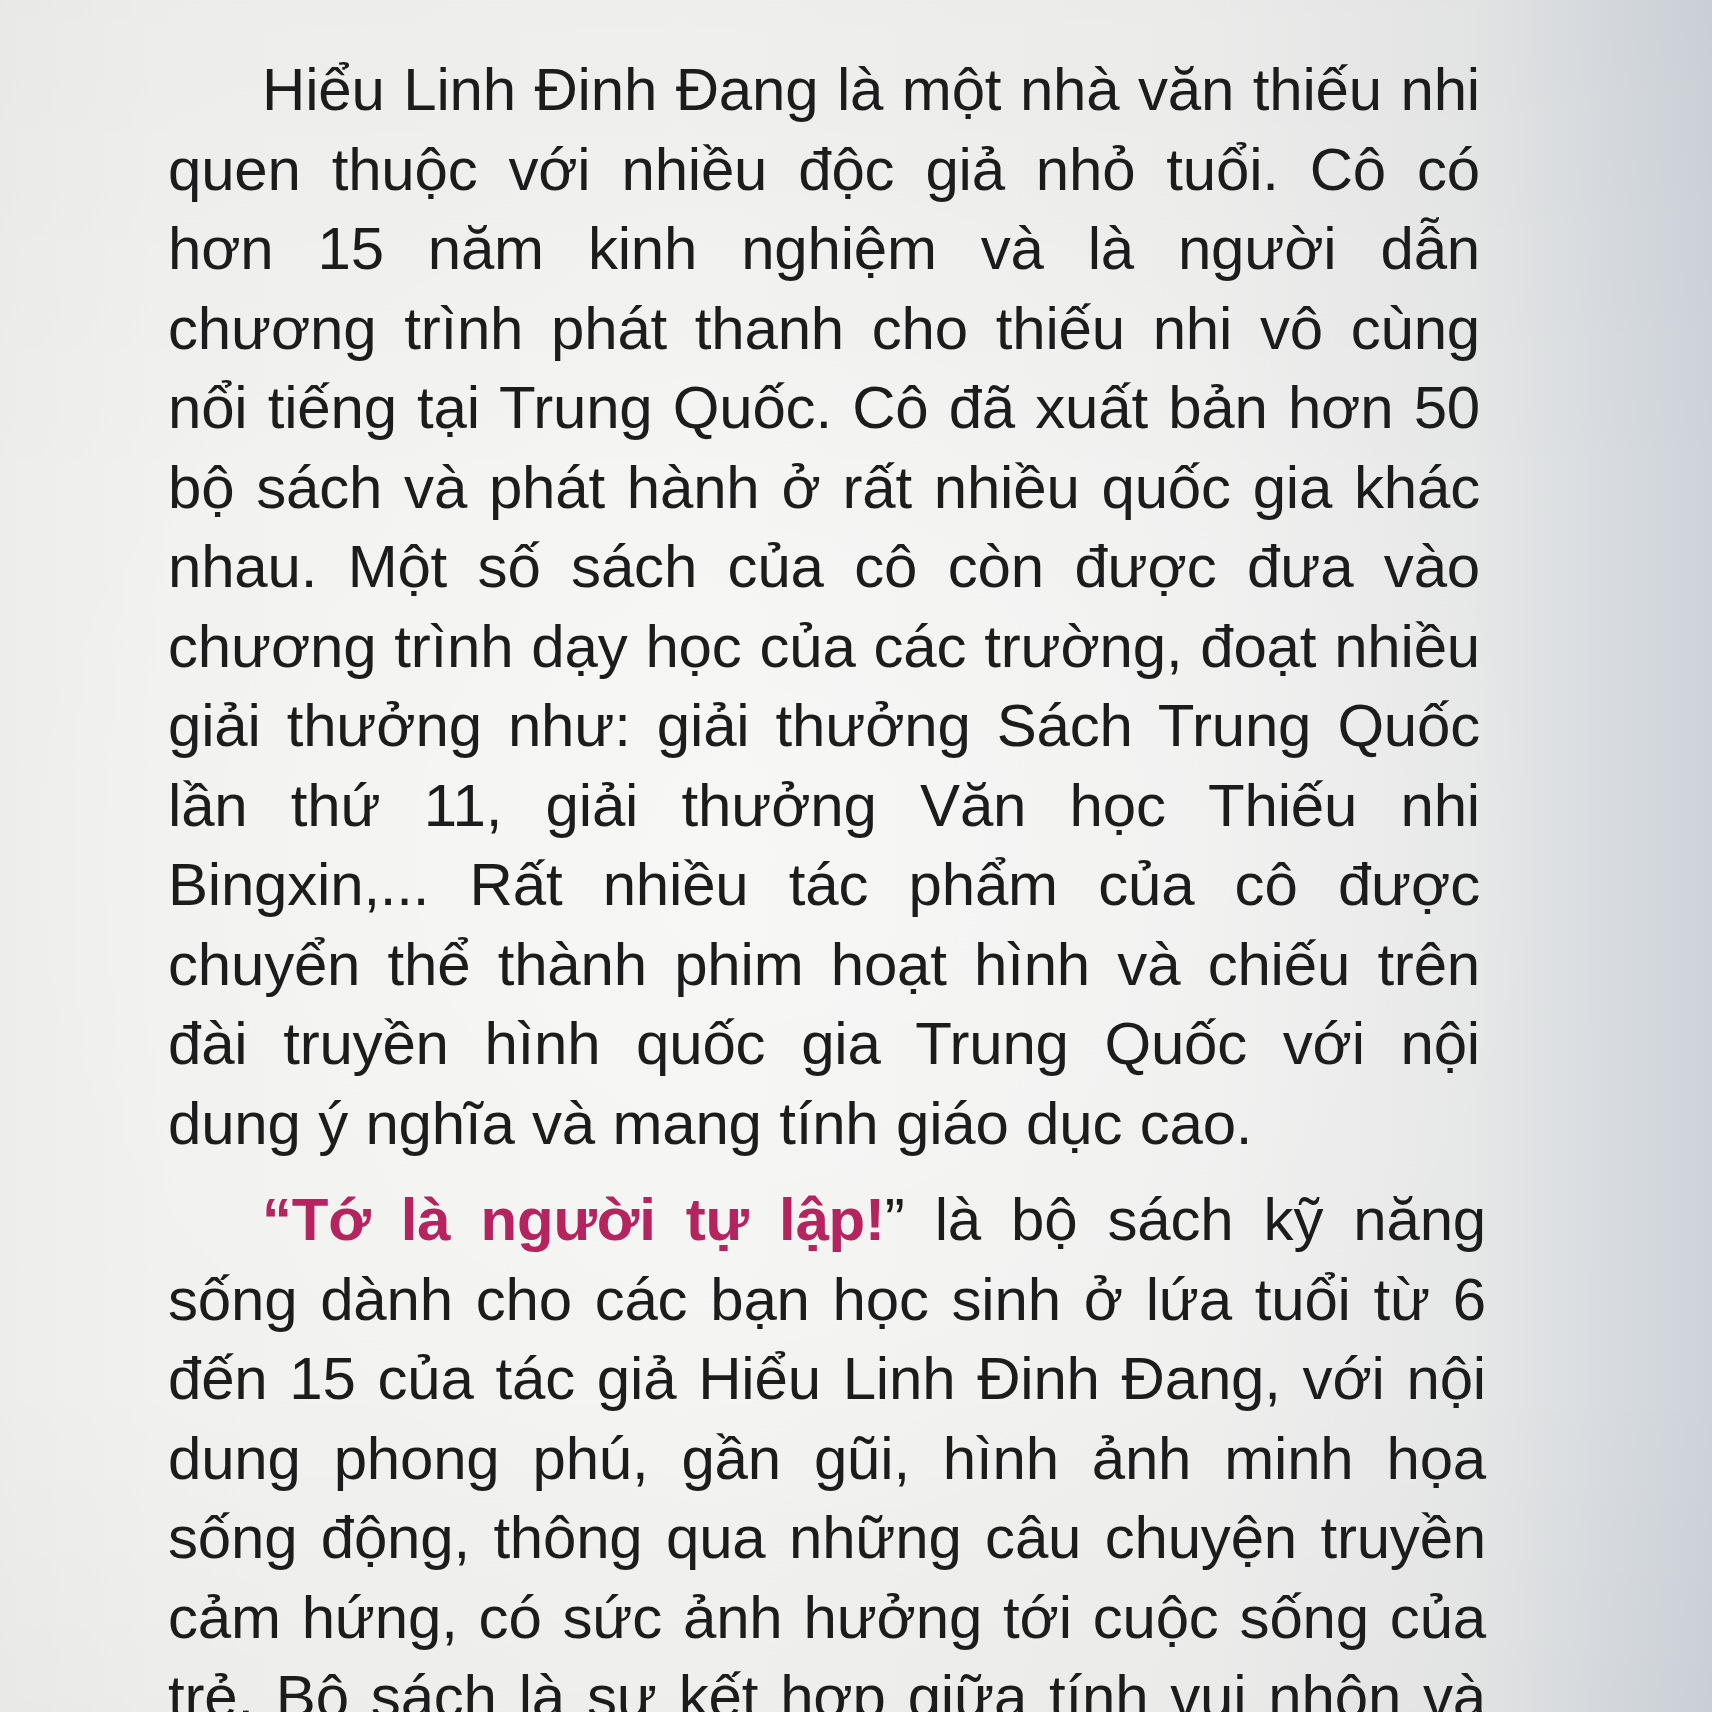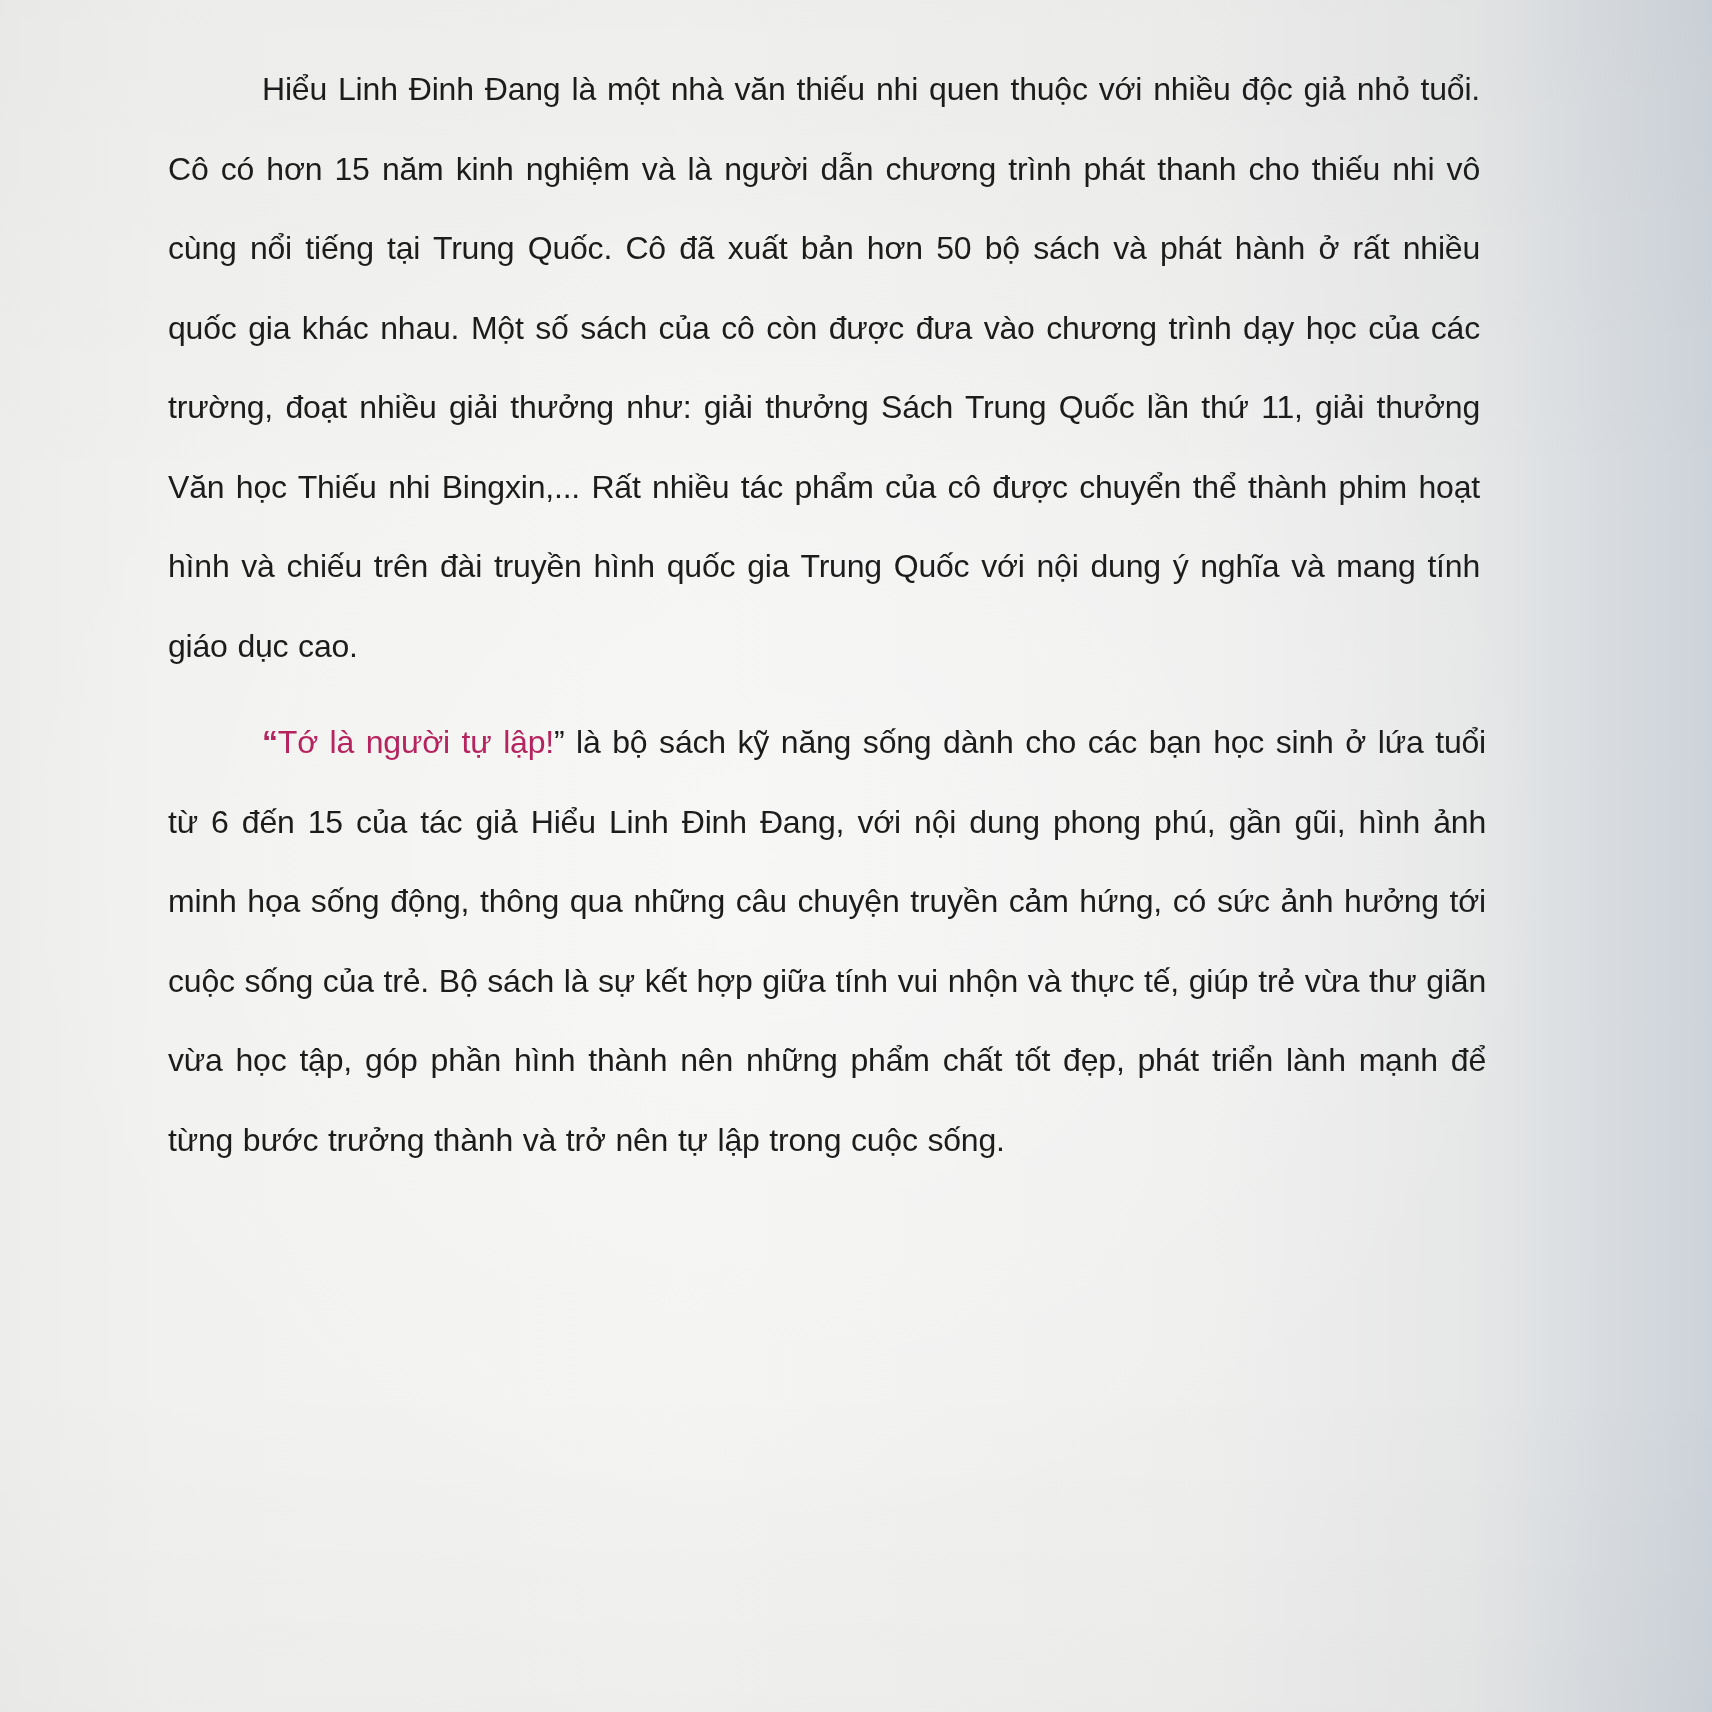--- a/index.html
+++ b/index.html
@@ -32,37 +32,37 @@
       pointer-events: none;
     }
     .text-block {
       position: absolute;
       left: 168px;
       top: 50px;
       width: 1312px;
     }
     .para {
       margin: 0;
-      font-size: 32px;
+      font-size: 60px;
       line-height: 79.5px;
       text-align: justify;
       text-align-last: left;
       text-indent: 94px;
       letter-spacing: -0.2px;
       word-spacing: 1px;
     }
     .para + .para {
       margin-top: 17px;
     }
     .para-2 {
       width: 1318px;
     }
     .title-highlight {
       color: #b5245e;
-      font-weight: normal;
+      font-weight: bold;
     }
     .quote-mark {
       color: #b5245e;
       font-weight: bold;
     }
     .quote-mark-close {
       color: #1c1c1c;
       font-weight: normal;
     }
   </style>

